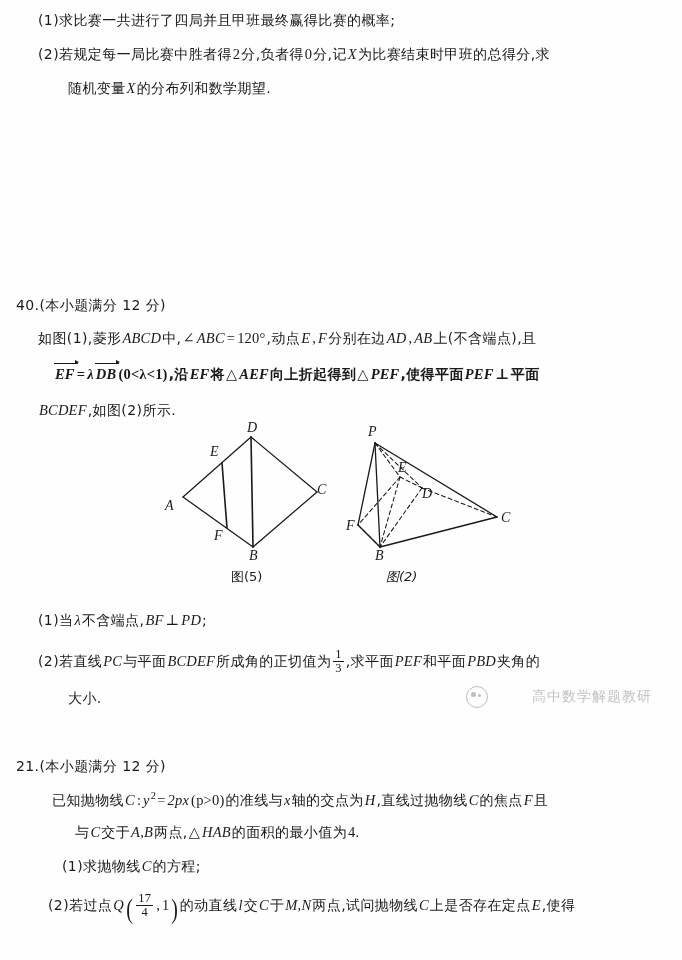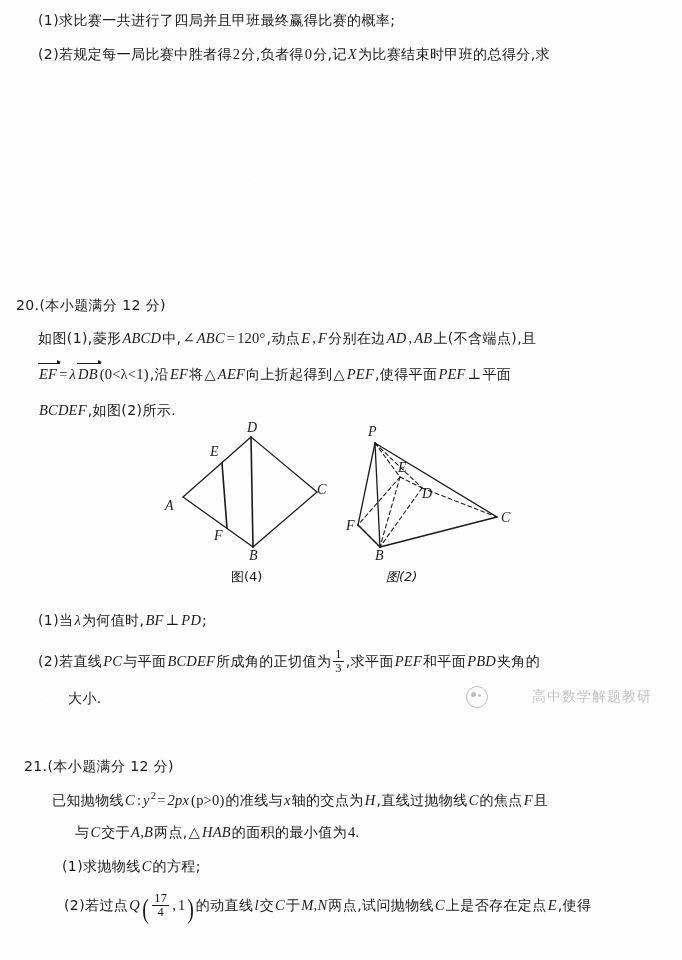--- a/index.html
+++ b/index.html
@@ -203,30 +203,33 @@
   </div>
 
   <div class="qline" style="left:38px; top:12px;">
     <span class="cn">(1)</span><span class="cn">求比赛一共进行了四局并且甲班最终赢得比赛的概率;</span>
   </div>
 
   <div class="qline" style="left:38px; top:46px;">
     <span class="cn">(2)</span><span class="cn">若规定每一局比赛中胜者得</span><span class="mn">2</span><span class="cn">分,负者得</span><span class="mn">0</span><span class="cn">分,记</span><span class="mi">X</span><span class="cn">为比赛结束时甲班的总得分,求</span>
   </div>
 
+  <div class="qline" style="left:68px; top:80px;">
+    <span class="cn">随机变量</span><span class="mi">X</span><span class="cn">的分布列和数学期望.</span>
+  </div>
 
   <div class="head" style="left:16px; top:297px;">
-    <span class="cn">20.</span><span class="cn">(本小题满分 12 分)</span>
+    <span class="cn">40.</span><span class="cn">(本小题满分 12 分)</span>
   </div>
 
   <div class="qline" style="left:38px; top:330px;">
     <span class="cn">如图(1),菱形</span><span class="mi">ABCD</span><span class="cn">中,</span><span class="op">∠</span><span class="mi">ABC</span><span class="op">=</span><span class="mn">120°</span><span class="cn">,动点</span><span class="mi">E</span><span class="op">,</span><span class="mi">F</span><span class="cn">分别在边</span><span class="mi">AD</span><span class="op">,</span><span class="mi">AB</span><span class="cn">上(不含端点),且</span>
   </div>
 
-  <div class="qline" style="left:38px; top:366px;">
+  <div class="qline" style="left:54px; top:366px;font-weight:bold;">
     <span class="vec">EF</span><span class="op">=</span><span class="mi">λ</span><span class="vec">DB</span><span class="mn">(0&lt;λ&lt;1)</span><span class="cn">,沿</span><span class="mi">EF</span><span class="cn">将</span><span class="op">△</span><span class="mi">AEF</span><span class="cn">向上折起得到</span><span class="op">△</span><span class="mi">PEF</span><span class="cn">,使得平面</span><span class="mi">PEF</span><span class="op">⊥</span><span class="cn">平面</span>
   </div>
 
   <div class="qline" style="left:38px; top:402px;">
     <span class="mi">BCDEF</span><span class="cn">,如图(2)所示.</span>
   </div>
 
   <div class="figwrap" style="left:165px; top:425px; width:160px; height:140px;">
     <svg width="160" height="140" viewBox="0 0 160 140">
 
@@ -239,21 +242,21 @@
         <path d="M86,12 L88,122" stroke-width="1.6"></path>
       </g>
     </svg>
     <span class="vlabel" style="left:0px; top:74px;">A</span>
     <span class="vlabel" style="left:84px; top:124px;">B</span>
     <span class="vlabel" style="left:152px; top:58px;">C</span>
     <span class="vlabel" style="left:82px; top:-4px;">D</span>
     <span class="vlabel" style="left:45px; top:20px;">E</span>
     <span class="vlabel" style="left:49px; top:104px;">F</span>
   </div>
-  <span class="figcaption" style="left:231px; top:568px;">图(4)</span>
+  <span class="figcaption" style="left:231px; top:568px;">图(5)</span>
 
   <div class="figwrap" style="left:350px; top:425px; width:180px; height:140px;">
     <svg width="180" height="140" viewBox="0 0 180 140">
 
       <g fill="none" stroke="#1a1a1a" stroke-width="1.3" stroke-linecap="round">
         <path d="M25,18 L30,122"></path>
         <path d="M25,18 L8,100"></path>
         <path d="M25,18 L147,92"></path>
         <path d="M8,100 L30,122"></path>
         <path d="M30,122 L147,92"></path>
@@ -272,50 +275,50 @@
     <span class="vlabel" style="left:18px; top:0px;">P</span>
     <span class="vlabel" style="left:25px; top:124px;">B</span>
     <span class="vlabel" style="left:151px; top:86px;">C</span>
     <span class="vlabel" style="left:72px; top:62px;">D</span>
     <span class="vlabel" style="left:48px; top:36px;">E</span>
     <span class="vlabel" style="left:-4px; top:94px;">F</span>
   </div>
   <span class="figcaption" style="left:386px; top:568px;font-style:italic;">图(2)</span>
 
   <div class="qline" style="left:38px; top:612px;">
-    <span class="cn">(1)</span><span class="cn">当</span><span class="mi">λ</span><span class="cn">为何值时,</span><span class="mi">BF</span><span class="op">⊥</span><span class="mi">PD</span><span class="cn">;</span>
+    <span class="cn">(1)</span><span class="cn">当</span><span class="mi">λ</span><span class="cn">不含端点,</span><span class="mi">BF</span><span class="op">⊥</span><span class="mi">PD</span><span class="cn">;</span>
   </div>
 
   <div class="qline" style="left:38px; top:648px;">
     <span class="cn">(2)</span><span class="cn">若直线</span><span class="mi">PC</span><span class="cn">与平面</span><span class="mi">BCDEF</span><span class="cn">所成角的正切值为</span><span class="frac"><span class="num">1</span><span class="den">3</span></span><span class="cn">,求平面</span><span class="mi">PEF</span><span class="cn">和平面</span><span class="mi">PBD</span><span class="cn">夹角的</span>
   </div>
 
   <div class="qline" style="left:68px; top:690px;">
     <span class="cn">大小.</span>
   </div>
 
   <div class="watermark" style="left:466px; top:686px;gap:44px;">
     <span class="wm-logo"></span>
     <span class="wm-text">高中数学解题教研</span>
   </div>
 
-  <div class="head" style="left:24px; top:758px;">
+  <div class="head" style="left:16px; top:758px;">
     <span class="cn">21.</span><span class="cn">(本小题满分 12 分)</span>
   </div>
 
   <div class="qline" style="left:52px; top:790px;text-align:center;">
     <span class="cn">已知抛物线</span><span class="mi">C</span><span class="op">:</span><span class="mi">y</span><sup style="font-size:0.72em;">2</sup><span class="op">=</span><span class="mi">2px</span><span class="mn">(p&gt;0)</span><span class="cn">的准线与</span><span class="mi">x</span><span class="cn">轴的交点为</span><span class="mi">H</span><span class="cn">,直线过抛物线</span><span class="mi">C</span><span class="cn">的焦点</span><span class="mi">F</span><span class="cn">且</span>
   </div>
 
   <div class="qline" style="left:38px; top:824px;margin-left:37px;">
     <span class="cn">与</span><span class="mi">C</span><span class="cn">交于</span><span class="mi">A,B</span><span class="cn">两点,</span><span class="op">△</span><span class="mi">HAB</span><span class="cn">的面积的最小值为</span><span class="mn">4.</span>
   </div>
 
   <div class="qline" style="left:52px; top:858px;margin-left:10px;">
     <span class="cn">(1)</span><span class="cn">求抛物线</span><span class="mi">C</span><span class="cn">的方程;</span>
   </div>
 
-  <div class="qline" style="left:64px; top:892px;">
+  <div class="qline" style="left:48px; top:892px;">
     <span class="cn">(2)</span><span class="cn">若过点</span><span class="mi">Q</span><span class="bigparen">(</span><span class="frac"><span class="num">17</span><span class="den">4</span></span><span class="op">,</span><span class="mn">1</span><span class="bigparen">)</span><span class="cn">的动直线</span><span class="mi">l</span><span class="cn">交</span><span class="mi">C</span><span class="cn">于</span><span class="mi">M,N</span><span class="cn">两点,试问抛物线</span><span class="mi">C</span><span class="cn">上是否存在定点</span><span class="mi">E</span><span class="cn">,使得</span>
   </div>
 
 
 </div>
 
 </body></html>

